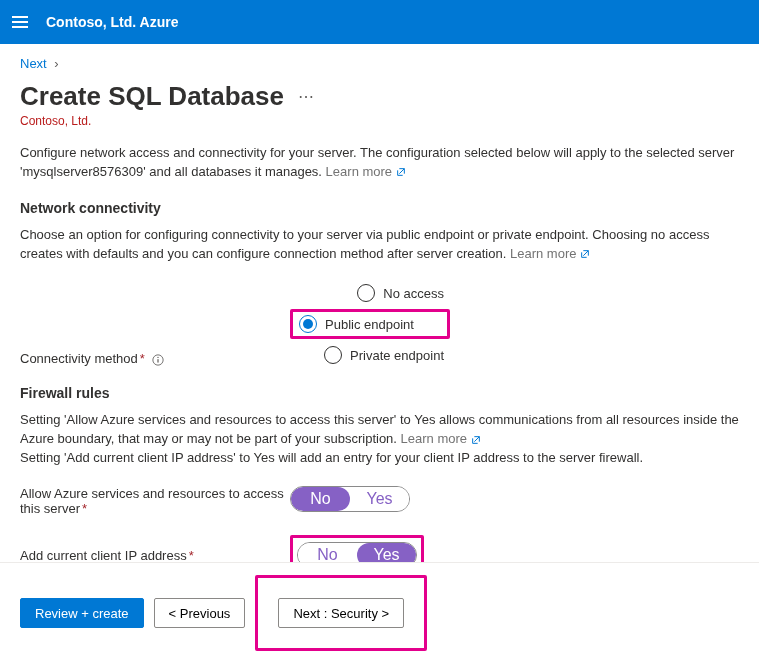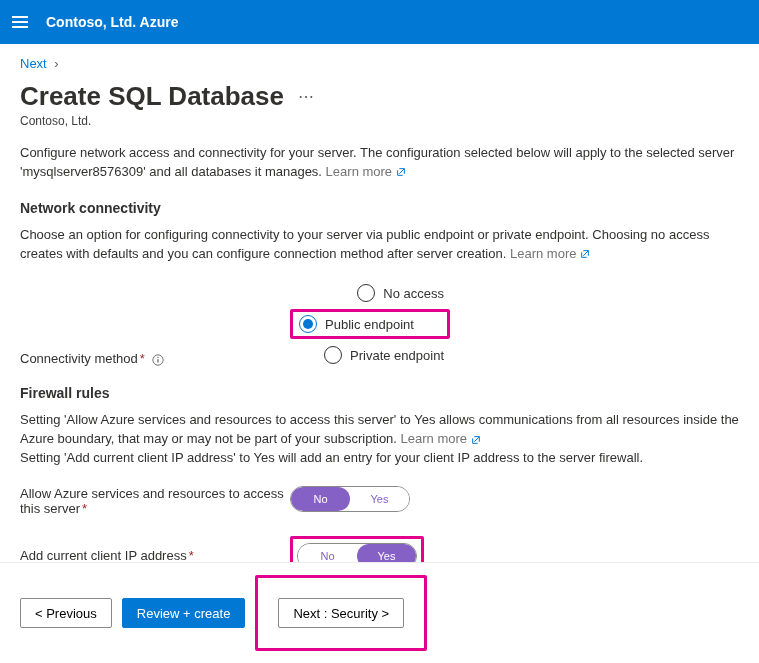--- a/index.html
+++ b/index.html
@@ -17,21 +17,21 @@
   
   
   .breadcrumb { padding: 12px 20px 4px; font-size: 13px; }
   .breadcrumb a { color: #0078d4; text-decoration: none; }
   .breadcrumb .chev { color: #605e5c; margin-left: 4px; }
   
   
   .title-row { display: flex; align-items: center; padding: 6px 20px 0; gap: 14px; }
   .title { font-size: 26px; font-weight: 600; color: #323130; }
   .ellipsis { color: #605e5c; font-size: 16px; letter-spacing: 2px; cursor: pointer; }
-  .subtitle { padding: 2px 20px 8px; color: #404040; font-size: 12px; }
+  .subtitle { padding: 2px 20px 8px; color: #b91c1c; font-size: 12px; }
   
   
   .content { padding: 8px 20px 80px; }
   .desc { font-size: 13px; line-height: 1.45; margin-bottom: 18px; }
   .desc a, .link { color: #737373; text-decoration: none; }
   .ext-icon { width: 10px; height: 10px; display: inline-block; vertical-align: middle; }
   
   .section-title { font-weight: 600; font-size: 14px; margin: 8px 0 10px; }
   
   
@@ -44,21 +44,21 @@
   .radio-item { display: flex; align-items: center; gap: 8px; font-size: 13px; cursor: pointer; padding: 3px 6px; }
   .radio { width: 18px; height: 18px; border: 1px solid #323130; border-radius: 50%; display: inline-flex; align-items: center; justify-content: center; flex-shrink: 0; }
   .radio.selected { border-color: #0078d4; }
   .radio.selected::after { content: ""; width: 10px; height: 10px; background: #0078d4; border-radius: 50%; }
   
   .hl-box { border: 3px solid #e3008c; border-radius: 2px; }
   .radio-wrap-hl { width: 160px; }
   
   
   .toggle { display: inline-flex; border: 1px solid #8a8a8a; border-radius: 14px; overflow: hidden; height: 26px; width: 120px; }
-  .toggle .opt { flex: 1; display: flex; align-items: center; justify-content: center; font-size: 11px; cursor: pointer; color: #8661c5; background: #fff; }
+  .toggle .opt { flex: 1; display: flex; align-items: center; justify-content: center; font-size: 16px; cursor: pointer; color: #8661c5; background: #fff; }
   .toggle .opt.active { background: #8661c5; color: #fff; border-radius: 14px; }
   .toggle-hl-wrap { display: inline-block; padding: 4px; }
   
   .field-row.toggle-row { margin: 10px 0 16px; }
   .field-row.toggle-row .field-label { padding-top: 0; }
   
   
   .footer { position: fixed; bottom: 0; left: 0; width: 759px; background: #fff; border-top: 1px solid #edebe9; padding: 12px 20px; display: flex; gap: 10px; align-items: center; }
   .btn { height: 30px; padding: 0 14px; font-size: 13px; border: 1px solid #8a8886; background: #fff; cursor: pointer; border-radius: 2px; }
   .btn.primary { background: #0078d4; color: #fff; border-color: #0078d4; }
@@ -174,18 +174,18 @@
         </div>
       </div>
     </div>
   </div>
 
   <div class="section-title" style="margin-top:22px;">Connection policy</div>
 
 </div>
 
 <div class="footer">
+  <button class="btn primary">Review + create</button>
   <button class="btn">&lt; Previous</button>
-  <button class="btn primary">Review + create</button>
   <div class="btn-hl-wrap hl-box">
     <button class="btn">Next : Security &gt;</button>
   </div>
 </div>
 
 </body></html>

